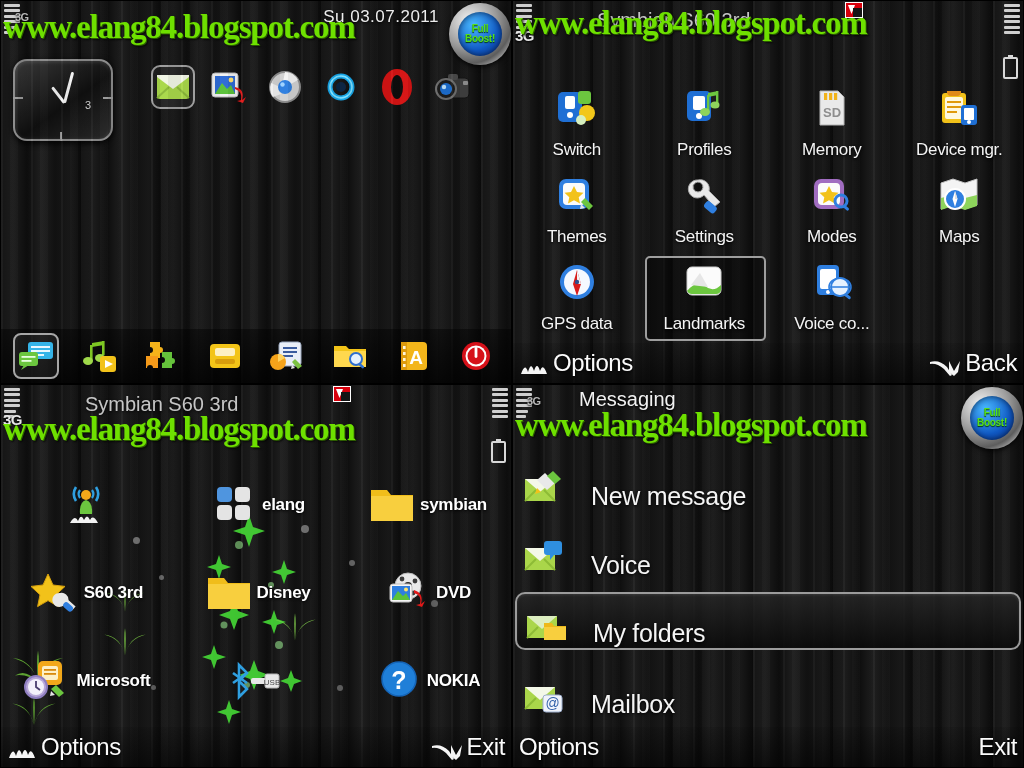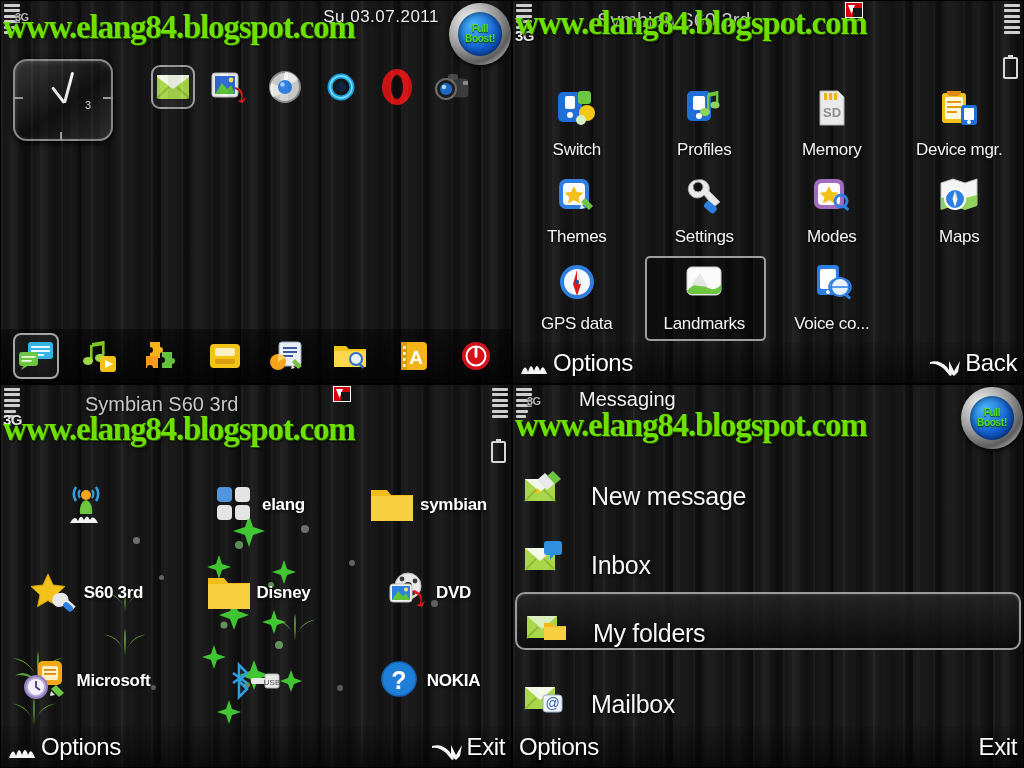--- a/index.html
+++ b/index.html
@@ -791,21 +791,21 @@
 
       <div class="litem">
         <div class="licon">
           <svg width="48" height="40" viewBox="0 0 48 40">
             <path d="M2 10 h30 v22 h-30z" fill="#aad64a"></path>
             <path d="M2 10 L17 23 L32 10z" fill="#f4f8e8"></path>
             <path d="M2 32 L13 21 M32 32 L21 21" stroke="#8dbb36" stroke-width="2" fill="none"></path>
             <path d="M24 3 h12 a3 3 0 0 1 3 3 v8 a3 3 0 0 1 -3 3 h-5 l-4 5 v-5 h-3 a3 3 0 0 1 -3 -3 v-8 a3 3 0 0 1 3 -3z" fill="#2f8fe0"></path>
           </svg>
         </div>
-        <div class="ltext">Inbox</div>
+        <div class="ltext">Voice</div>
       </div>
 
       <div class="litem selected">
         <div class="licon">
           <svg width="48" height="40" viewBox="0 0 48 40">
             <path d="M2 10 h30 v22 h-30z" fill="#aad64a"></path>
             <path d="M2 10 L17 23 L32 10z" fill="#dceec0"></path>
             <path d="M2 32 L13 21 M32 32 L21 21" stroke="#8dbb36" stroke-width="2" fill="none"></path>
             <path d="M19 17 h8 l2 3 h12 v14 h-22z" fill="#eeb91a"></path>
             <path d="M19 21 h22 v13 h-22z" fill="#f8cf3e"></path>

